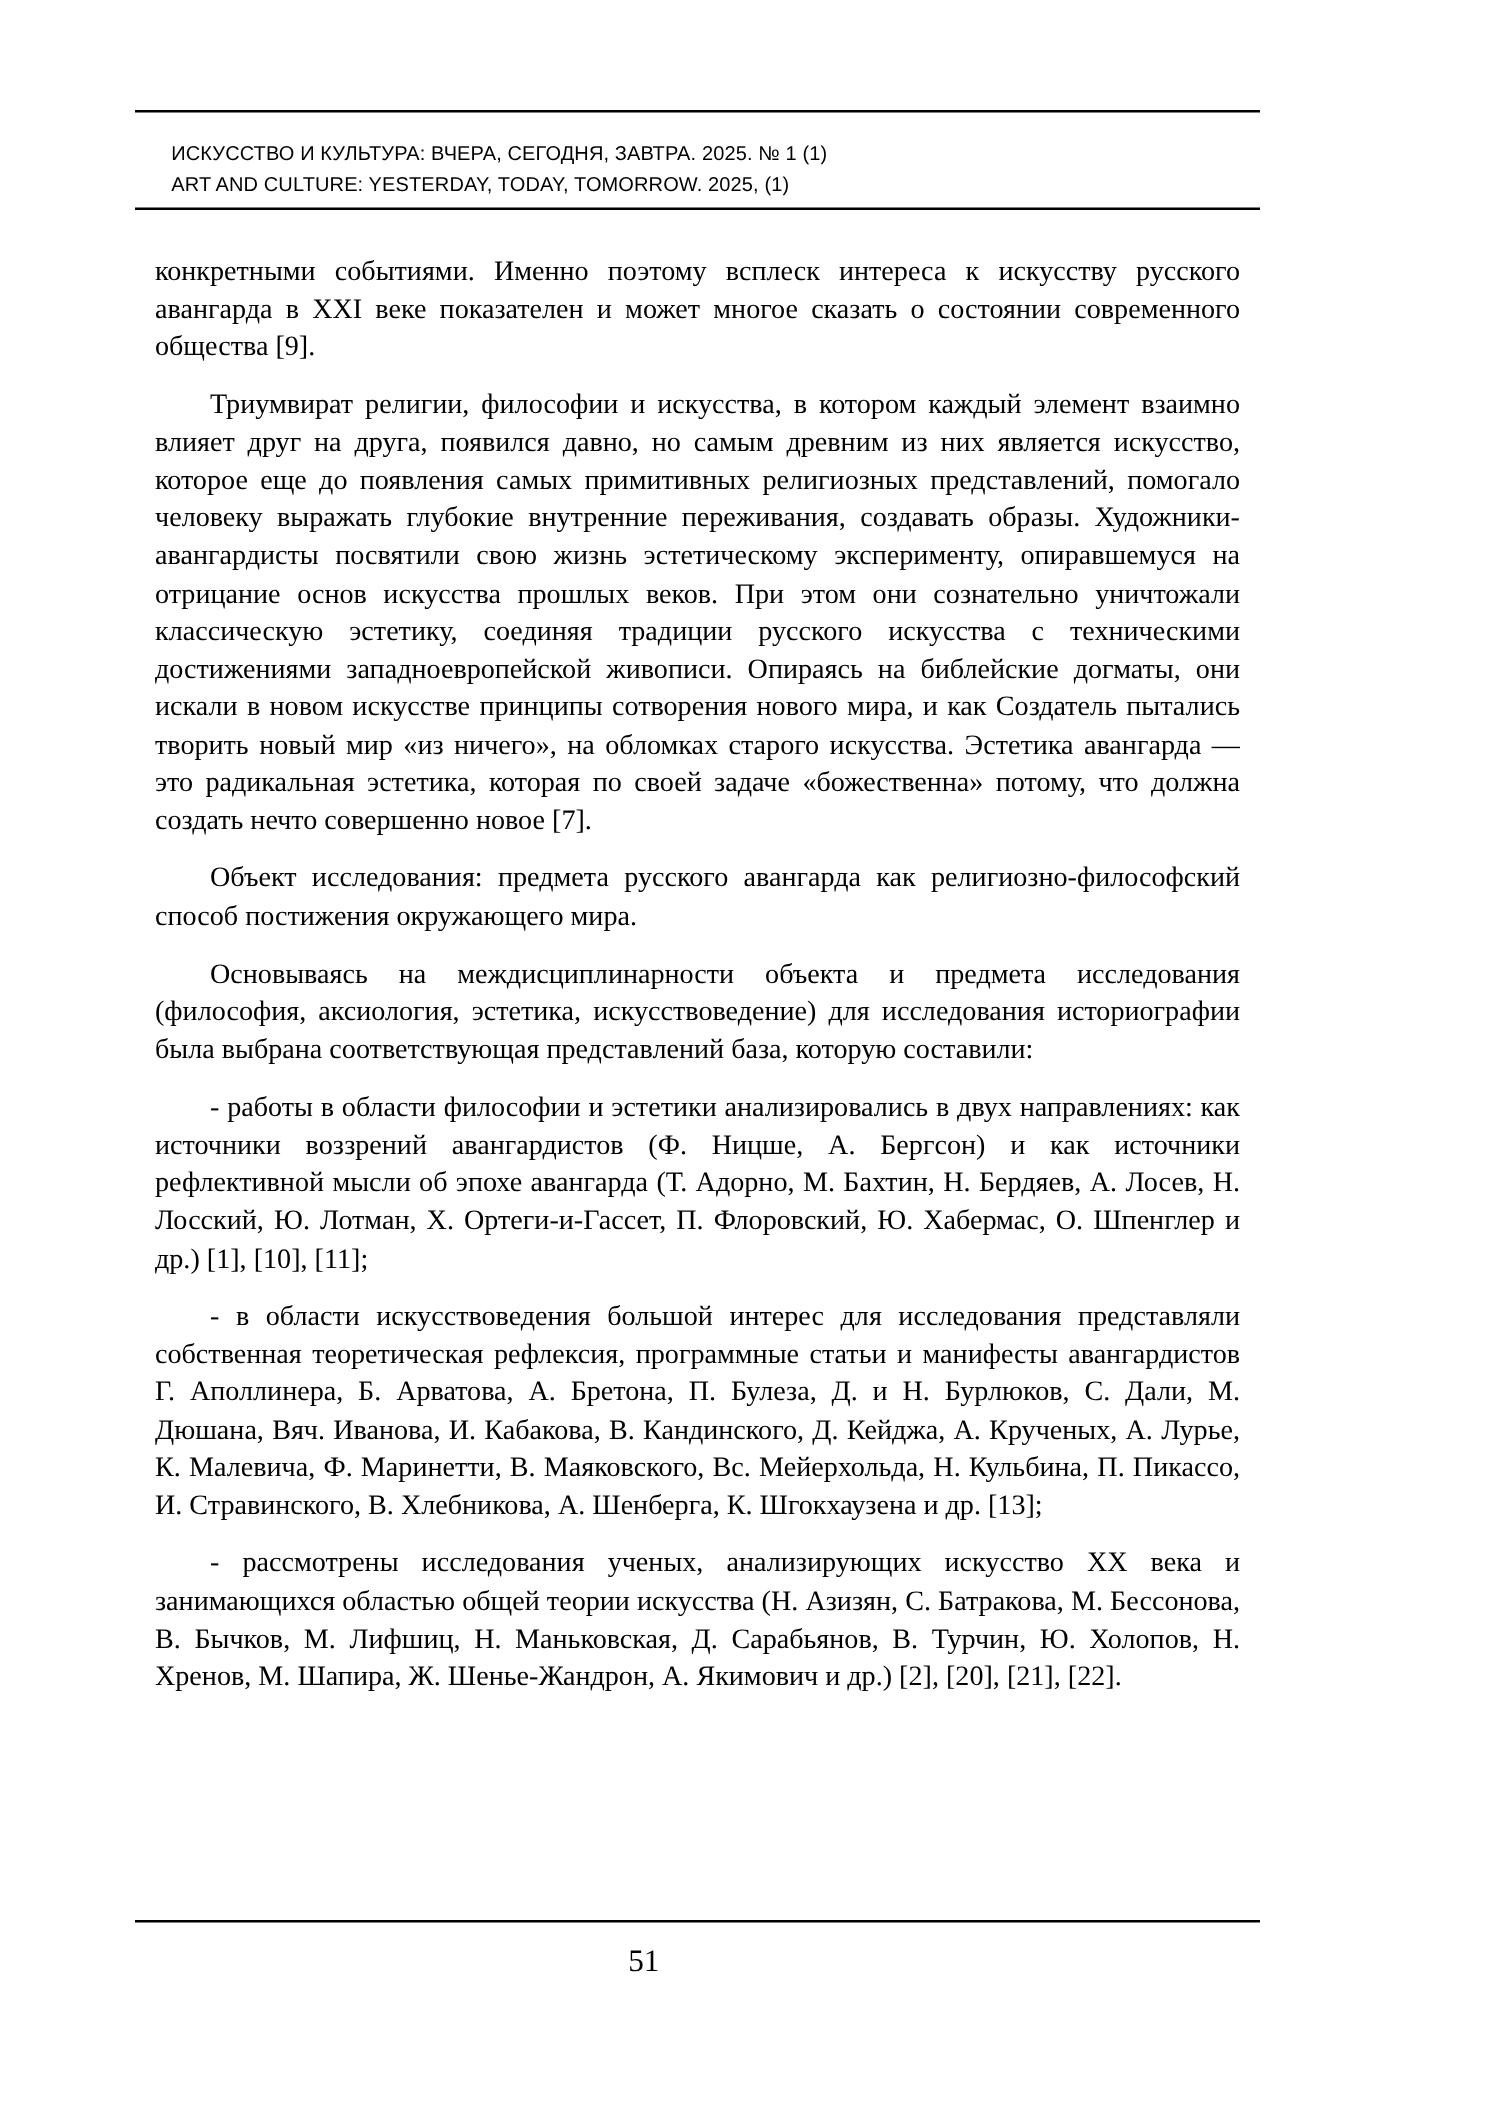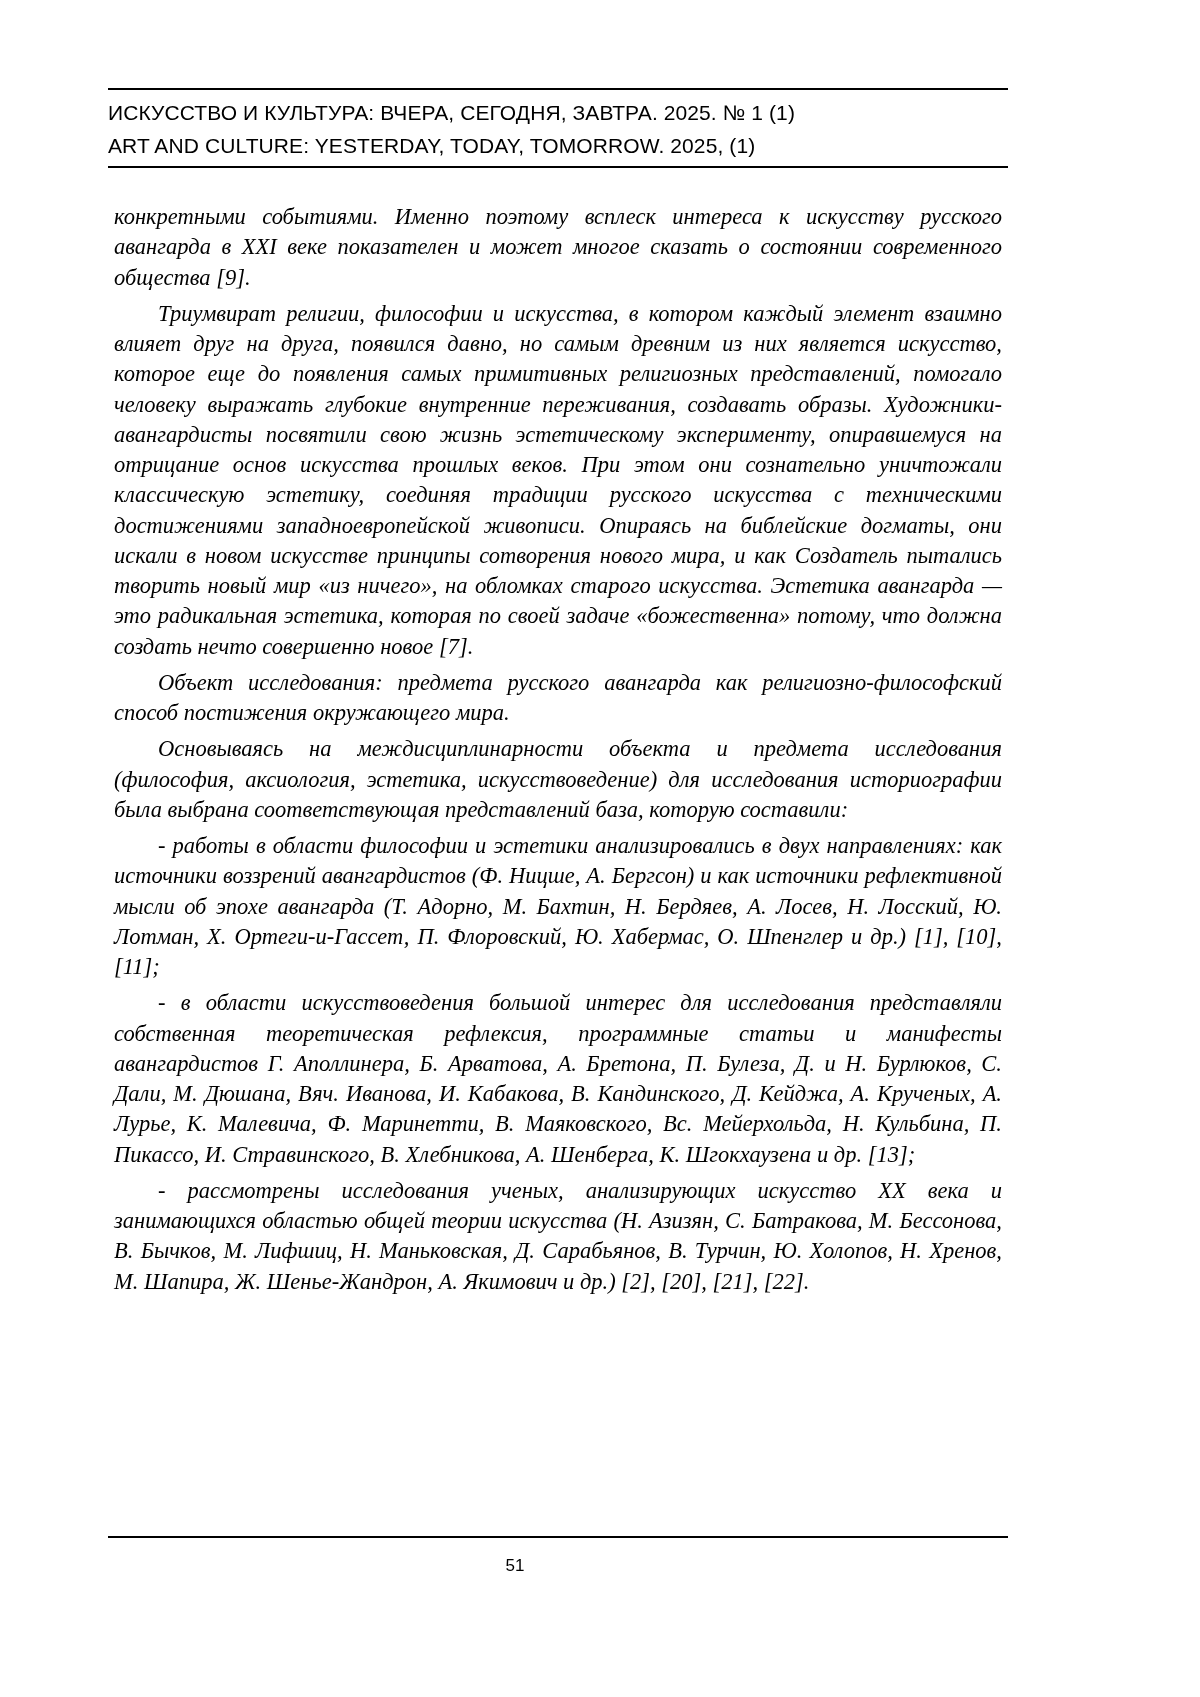--- a/index.html
+++ b/index.html
@@ -29,61 +29,61 @@
     width: 900px;
   }
   .rule {
     border: none;
     border-top: 2.5px solid #000;
     margin: 0;
     width: 100%;
   }
   .running-head {
     font-family: "Liberation Sans", sans-serif;
-    font-size: 21px;
+    font-size: 16px;
     line-height: 1.55;
     letter-spacing: 0.1px;
-    padding-top: 7px;
+    padding-top: 22px;
     padding-bottom: 4px;
+    margin-left: 29px;
   }
   .running-head div {
     white-space: nowrap;
   }
   .body-text {
     margin-top: 34px;
     font-size: 22.5px;
     line-height: 1.345;
     text-align: justify;
     text-justify: inter-word;
     hyphens: manual;
   }
   .body-text p {
-    margin: 6px;
+    margin: 16px;
     text-indent: 0;
-    font-style: italic;
   }
   .body-text p.ind {
     text-indent: 44px;
   }
   .footer-rule {
     position: absolute;
     left: 108px;
     top: 1528px;
     width: 900px;
     border: none;
     border-top: 2.5px solid #000;
   }
   .page-number {
     position: absolute;
     left: 0;
     top: 1556px;
     width: 1030px;
     text-align: center;
-    font-family: Liberation Sans, sans-serif;
-    font-size: 17px;
+    font-family: Liberation Serif, serif;
+    font-size: 25px;
   }
 </style>
 </head>
 <body>
 
 <div class="page">
 
   <div class="content">
 
     <hr class="rule">

